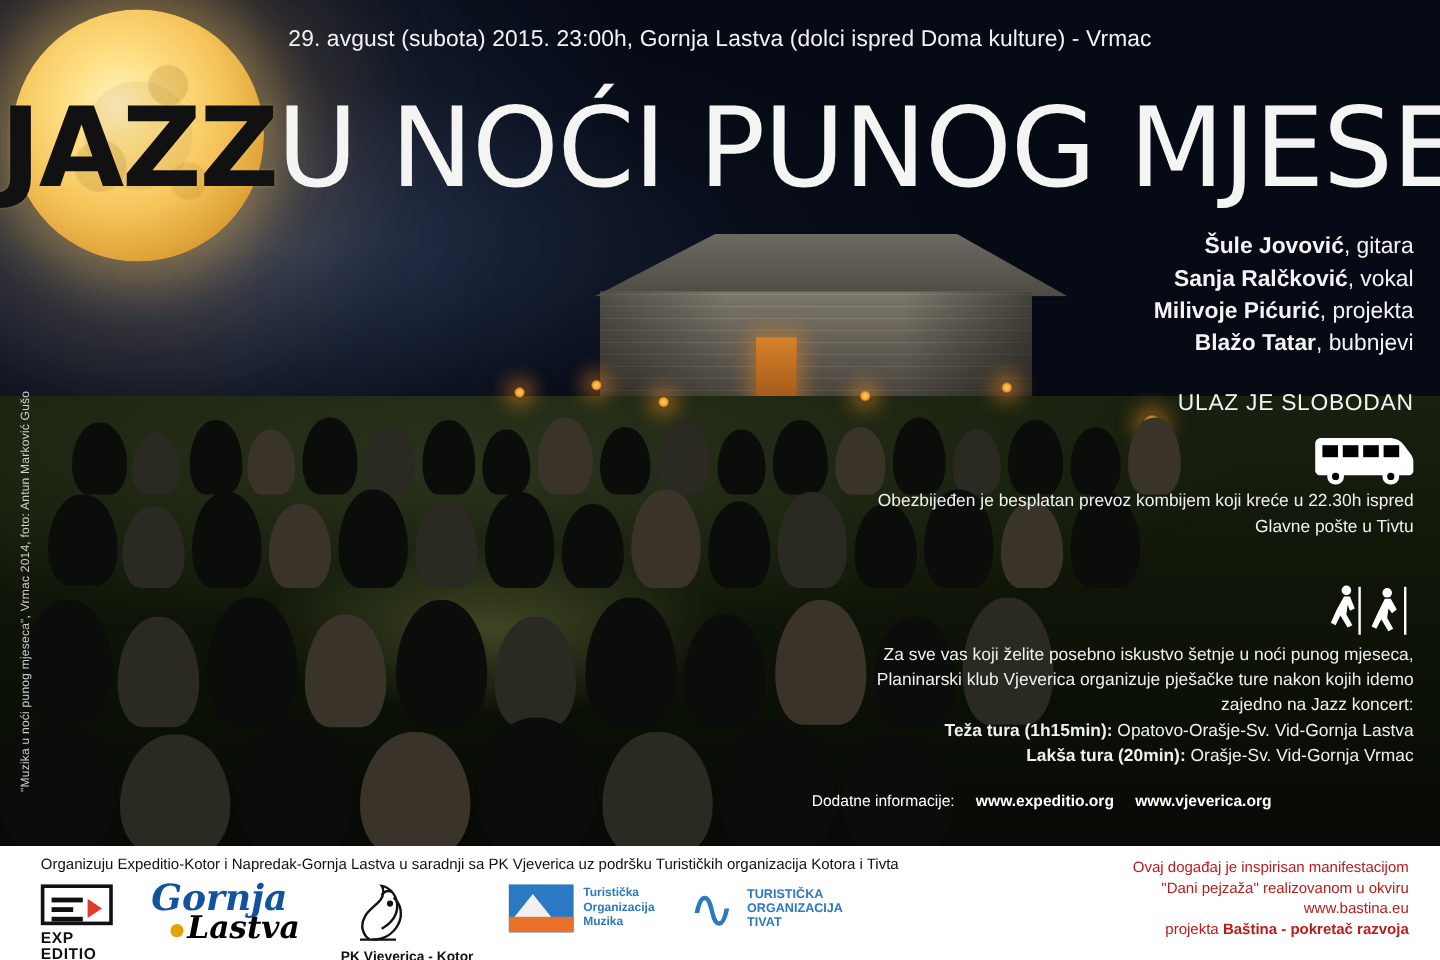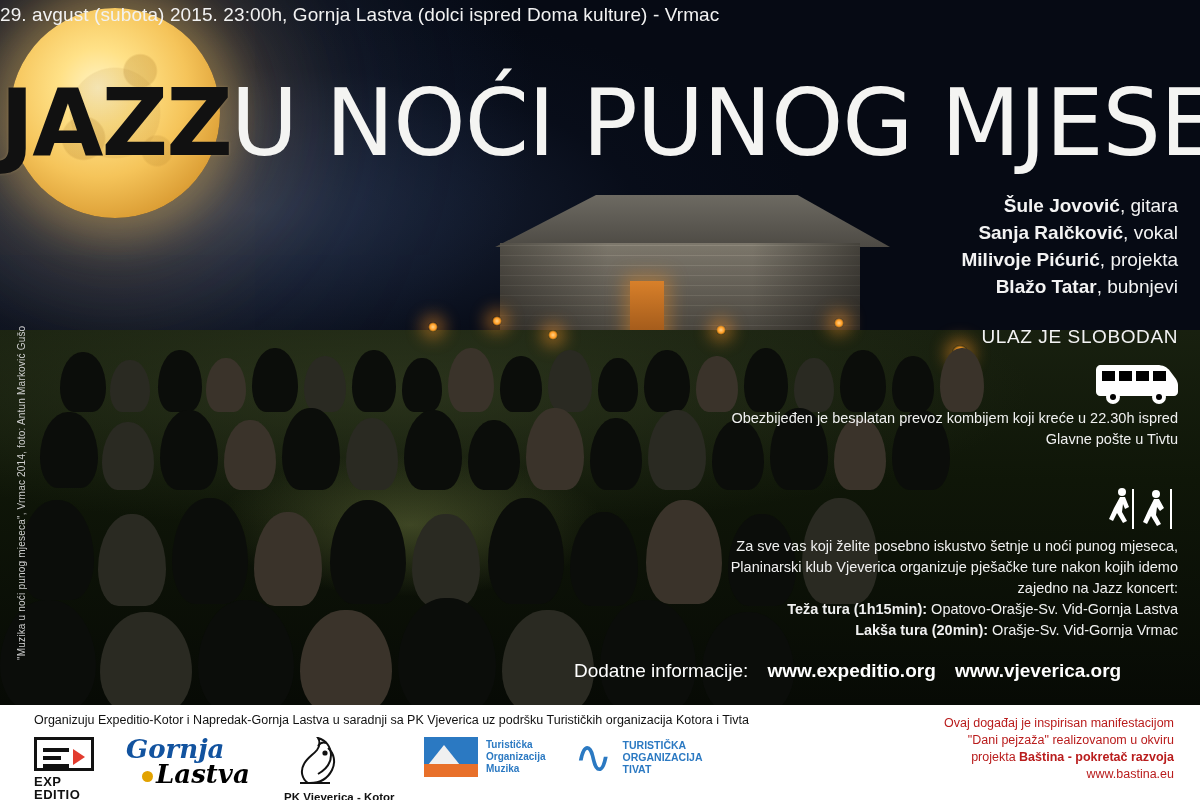--- a/index.html
+++ b/index.html
@@ -111,22 +111,22 @@
   .vcredit {
     position: absolute; left: 16px; top: 330px;
     transform-origin: left top;
     transform: rotate(-90deg) translate(-330px, 0);
     white-space: nowrap;
     color: #cfcfcf; font-size: 10px; letter-spacing: .2px;
   }
 
   
   .toprow {
-    position: absolute; left: 0; top: 4px; width: 1200px;
-    color: #f2f2f2;
+    position: absolute; left: 0; top: 22px; width: 1200px;
+    text-align: center; color: #f2f2f2;
     font-size: 19px; letter-spacing: .1px;
   }
   .titlewrap {
     position: absolute; left: 0; top: 70px; width: 1200px;
     text-align: center; white-space: nowrap;
   }
   .t-jazz {
     font-family: "DejaVu Sans", sans-serif;
     font-weight: 700; font-size: 92px; letter-spacing: -2px;
     color: #111; text-shadow: 0 0 3px rgba(255,220,140,.25);
@@ -150,22 +150,22 @@
     position: absolute; right: 22px; top: 408px; width: 470px;
     text-align: right; color: #f0f0f0; font-size: 14.5px; line-height: 21px;
   }
   .hike-icon { position:absolute; right: 22px; top: 487px; }
   .info-hike {
     position: absolute; right: 22px; top: 536px; width: 470px;
     text-align: right; color: #f0f0f0; font-size: 14.5px; line-height: 21px;
   }
   .info-hike b { font-weight: 700; }
   .more-info {
-    position: absolute; right: 6px; top: 660px; width: 620px;
-    text-align: left; color: #ffffff; font-size: 19px;
+    position: absolute; right: 22px; top: 660px; width: 620px;
+    text-align: center; color: #ffffff; font-size: 13px;
   }
   .more-info .lbl { font-weight: 400; }
   .more-info .url { font-weight: 700; margin-left: 14px; }
 
   
   .footer {
     position: absolute; left: 0; top: 705px; width: 1200px; height: 95px;
     background: #ffffff;
   }
   .org-line {
@@ -181,21 +181,21 @@
   .exp-box .bar { position:absolute; left:6px; width:26px; height:4px; background:#111; }
   .exp-box .b1 { top: 8px; }
   .exp-box .b2 { top: 16px; width:18px; }
   .exp-box .b3 { top: 24px; }
   .exp-box .tri { position:absolute; right:6px; top:9px; width:0; height:0;
     border-top: 8px solid transparent; border-bottom: 8px solid transparent; border-left: 12px solid #e23b2e; }
   .exp-text { font-weight: 700; font-size: 13px; letter-spacing: .5px; margin-top: 3px; color:#111; }
 
   
   .logo-gl { left: 92px; width: 130px; color:#0e4b9c; }
-  .gl-1 { font-family:"DejaVu Serif", serif; font-weight:700; font-style:italic; font-size: 26px; line-height:24px; color:#12539f; }
+  .gl-1 { font-family:"DejaVu Serif", serif; font-weight:700; font-style:italic; font-size: 30px; line-height:24px; color:#12539f; }
   .gl-2 { font-family:"DejaVu Serif", serif; font-weight:700; font-style:italic; font-size: 26px; line-height:26px; color:#000000; margin-left:16px; }
   .gl-dot { display:inline-block; width:11px; height:11px; border-radius:50%; background:#e2a200; margin-right:3px; vertical-align:middle; }
 
   
   .logo-pk { left: 250px; width: 150px; }
   .pk-cap { font-size: 11.5px; font-weight:700; color:#111; margin-top:2px; }
 
   
   .logo-tok { left: 390px; width: 180px; }
   .tok-sq { width:54px; height:40px; background:#2b79c2; position:relative; overflow:hidden; }
@@ -423,19 +423,19 @@
             <div>ORGANIZACIJA</div>
             <div>TIVAT</div>
           </div>
         </div>
       </div>
     </div>
 
     <div class="footer-right">
       <div>Ovaj događaj je inspirisan manifestacijom</div>
       <div>"Dani pejzaža" realizovanom u okviru</div>
+      <div>www.bastina.eu</div>
       <div>
         <span>projekta </span><b>Baština - pokretač razvoja</b>
       </div>
-      <div>www.bastina.eu</div>
     </div>
   </div>
 </div>
 
 </body></html>

